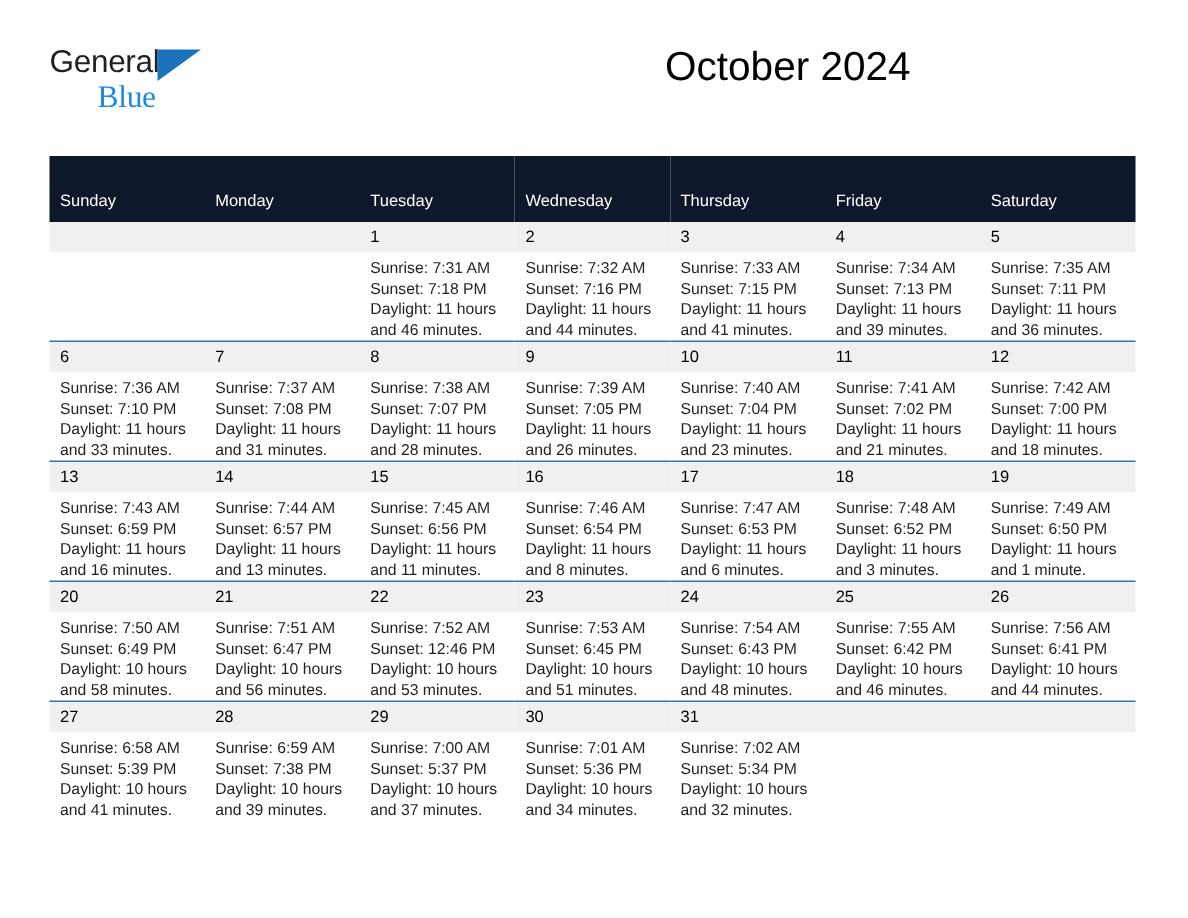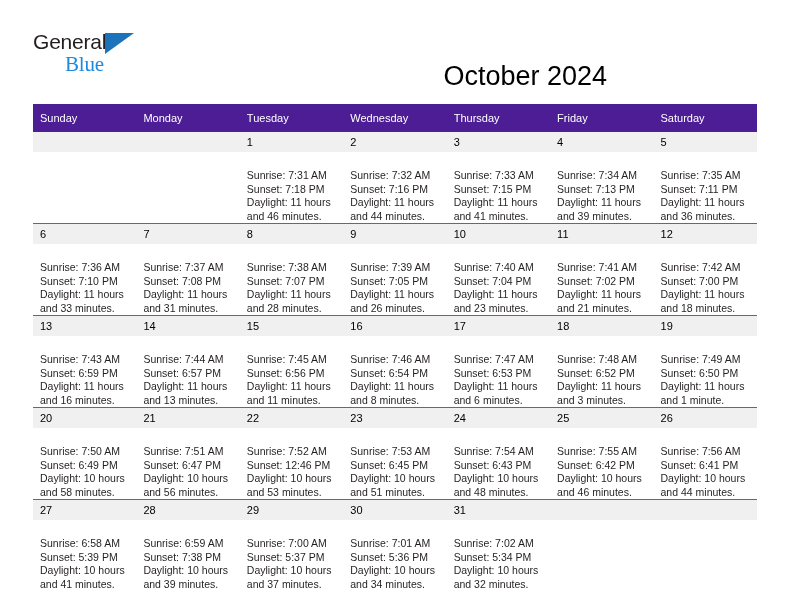--- a/index.html
+++ b/index.html
@@ -63,21 +63,20 @@
     letter-spacing: -0.2px;
     color: #1b8ae0;
     font-family: Liberation Serif, serif;
   }
 
   .title-block {
     position: absolute;
     right: 0;
     top: 0;
     text-align: right;
-    margin-top: 32px;
   }
   .cal-title {
     font-size: 27px;
     line-height: 32px;
     color: #000000;
     white-space: nowrap;
   }
   .cal-subtitle {
     font-size: 14px;
     line-height: 20px;
@@ -89,26 +88,26 @@
   
   .calendar {
     position: absolute;
     left: 33px;
     top: 104px;
     width: 724px;
     border-collapse: collapse;
     table-layout: fixed;
   }
   .calendar th {
-    background: #4c1d95;
+    background: #0f172a;
     color: #ffffff;
     font-size: 11px;
     font-weight: normal;
     text-align: left;
-    padding: 5px 0 5px 7px;
+    padding: 21px 0 5px 7px;
     height: 18px;
     border: none;
   }
   .calendar td {
     vertical-align: top;
     padding: 0;
     width: 103.43px;
     height: 74px;
     border: none;
     border-top: 1px solid #3275bc;
@@ -122,21 +121,21 @@
     font-size: 11px;
     line-height: 14px;
     padding: 3px 0 3px 7px;
     color: #000000;
     min-height: 14px;
   }
   .day-num.empty {
     color: #f0f0f0;
   }
   .day-info {
-    padding: 17px 5px 0 7px;
+    padding: 5px 5px 0 7px;
     font-size: 10.5px;
     line-height: 13.5px;
     color: #231f20;
   }
   .day-info div {
     white-space: nowrap;
   }
   .day-info .daylight-wrap {
     white-space: normal;
   }

